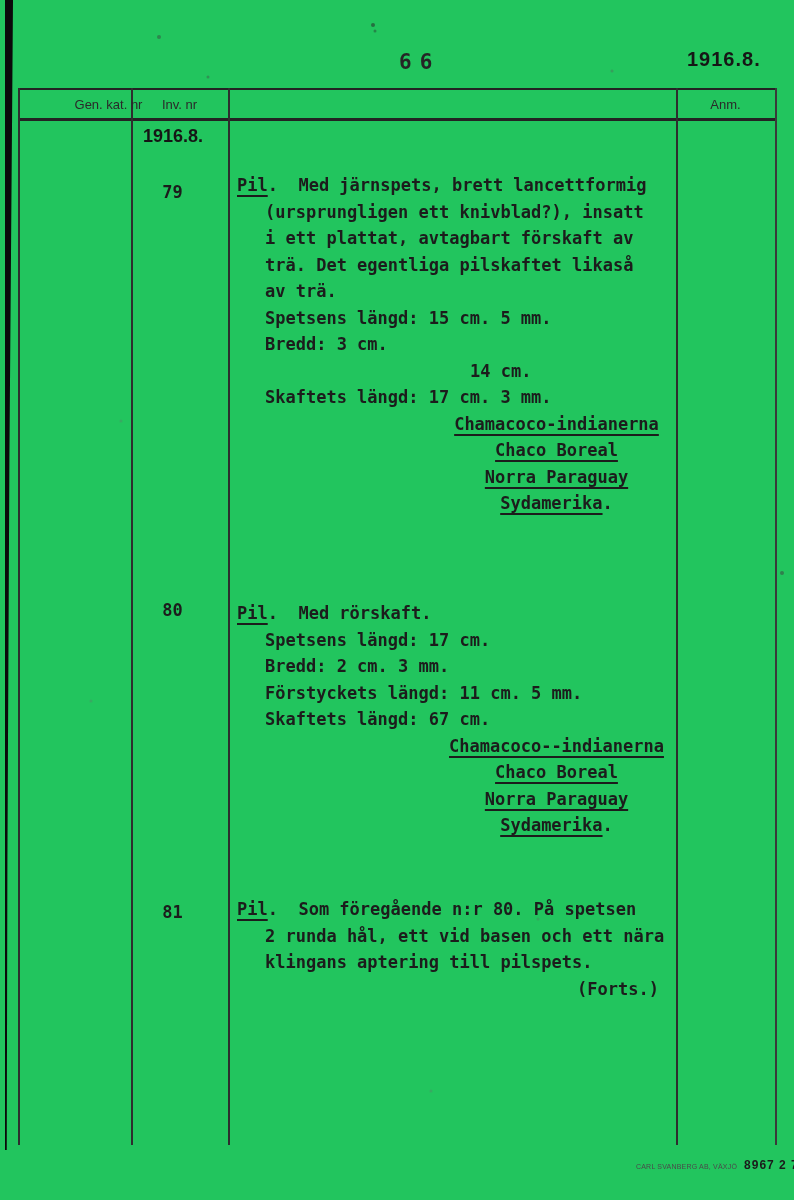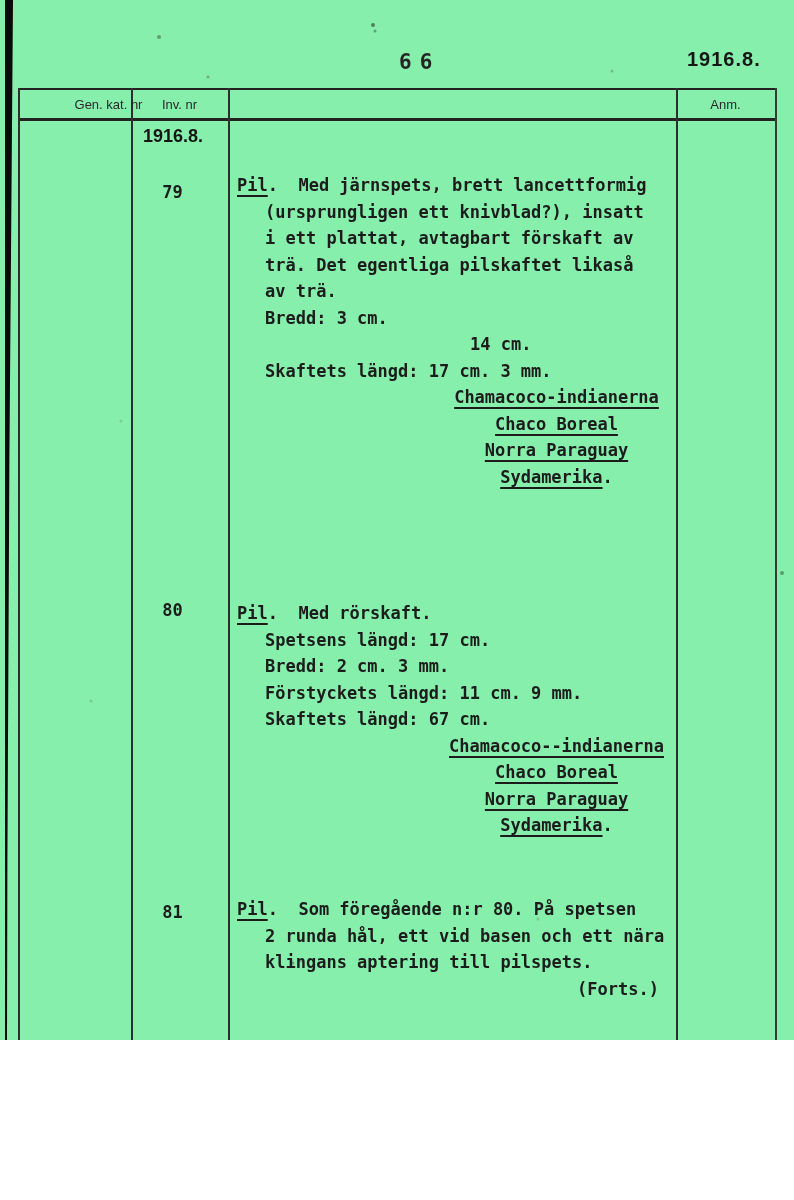--- a/index.html
+++ b/index.html
@@ -1,19 +1,19 @@
 <!DOCTYPE html>
 <html><head>
 <meta charset="utf-8">
 <style>
   html,body{margin:0;padding:0;background:#ffffff;}
   .page{
     position:relative;
-    width:794px;height:1040px;
-    background:#86efac;
+    width:794px;height:1200px;
+    background:#22c55e;
     overflow:hidden;
     font-family:"DejaVu Sans Mono", monospace;
     color:#1c1c1c;
   }
   
   .binding-bar{
     position:absolute;left:5px;top:0;width:8px;height:1150px;
     background:#0a0a0a;
     clip-path:polygon(0 0,100% 0,55% 40%,30% 75%,22% 100%,0 100%);
   }
@@ -124,34 +124,35 @@
     <span class="printer-firm">CARL SVANBERG AB, VÄXJÖ</span>
     <span class="printer-code">8967 2 70</span>
   </div>
 <div class="inv-nr" style="top: 182px;">79</div>
     <div class="entry-body" style="top: 172px;">
       <div class="line ind-first"><span class="u">Pil</span><span>.  Med järnspets, brett lancettformig</span></div>
       <div class="line ind-cont"><span>(ursprungligen ett knivblad?), insatt</span></div>
       <div class="line ind-cont"><span>i ett plattat, avtagbart förskaft av</span></div>
       <div class="line ind-cont"><span>trä. Det egentliga pilskaftet likaså</span></div>
       <div class="line ind-cont"><span>av trä.</span></div>
+      <div class="line ind-cont"><span>Spetsens längd: 15 cm. 5 mm.</span></div>
       <div class="line ind-cont"><span>Bredd: 3 cm.</span></div>
       <div class="line ind-mid"><span>14 cm.</span></div>
       <div class="line ind-cont"><span>Skaftets längd: 17 cm. 3 mm.</span></div>
       <div class="line ind-origin"><span class="u">Chamacoco-indianerna</span></div>
       <div class="line ind-origin"><span class="u">Chaco Boreal</span></div>
       <div class="line ind-origin"><span class="u">Norra Paraguay</span></div>
       <div class="line ind-origin"><span class="u">Sydamerika</span><span>.</span></div>
     </div>
     <div class="inv-nr" style="top: 600px;">80</div>
     <div class="entry-body" style="top: 600px;">
       <div class="line ind-first"><span class="u">Pil</span><span>.  Med rörskaft.</span></div>
       <div class="line ind-cont"><span>Spetsens längd: 17 cm.</span></div>
       <div class="line ind-cont"><span>Bredd: 2 cm. 3 mm.</span></div>
-      <div class="line ind-cont"><span>Förstyckets längd: 11 cm. 9 mm.</span></div>
+      <div class="line ind-cont"><span>Förstyckets längd: 11 cm. 5 mm.</span></div>
       <div class="line ind-cont"><span>Skaftets längd: 67 cm.</span></div>
       <div class="line ind-origin"><span class="u">Chamacoco--indianerna</span></div>
       <div class="line ind-origin"><span class="u">Chaco Boreal</span></div>
       <div class="line ind-origin"><span class="u">Norra Paraguay</span></div>
       <div class="line ind-origin"><span class="u">Sydamerika</span><span>.</span></div>
     </div>
     <div class="inv-nr" style="top: 902px;">81</div>
     <div class="entry-body" style="top: 896px;">
       <div class="line ind-first"><span class="u">Pil</span><span>.  Som föregående n:r 80. På spetsen</span></div>
       <div class="line ind-cont"><span>2 runda hål, ett vid basen och ett nära</span></div>

